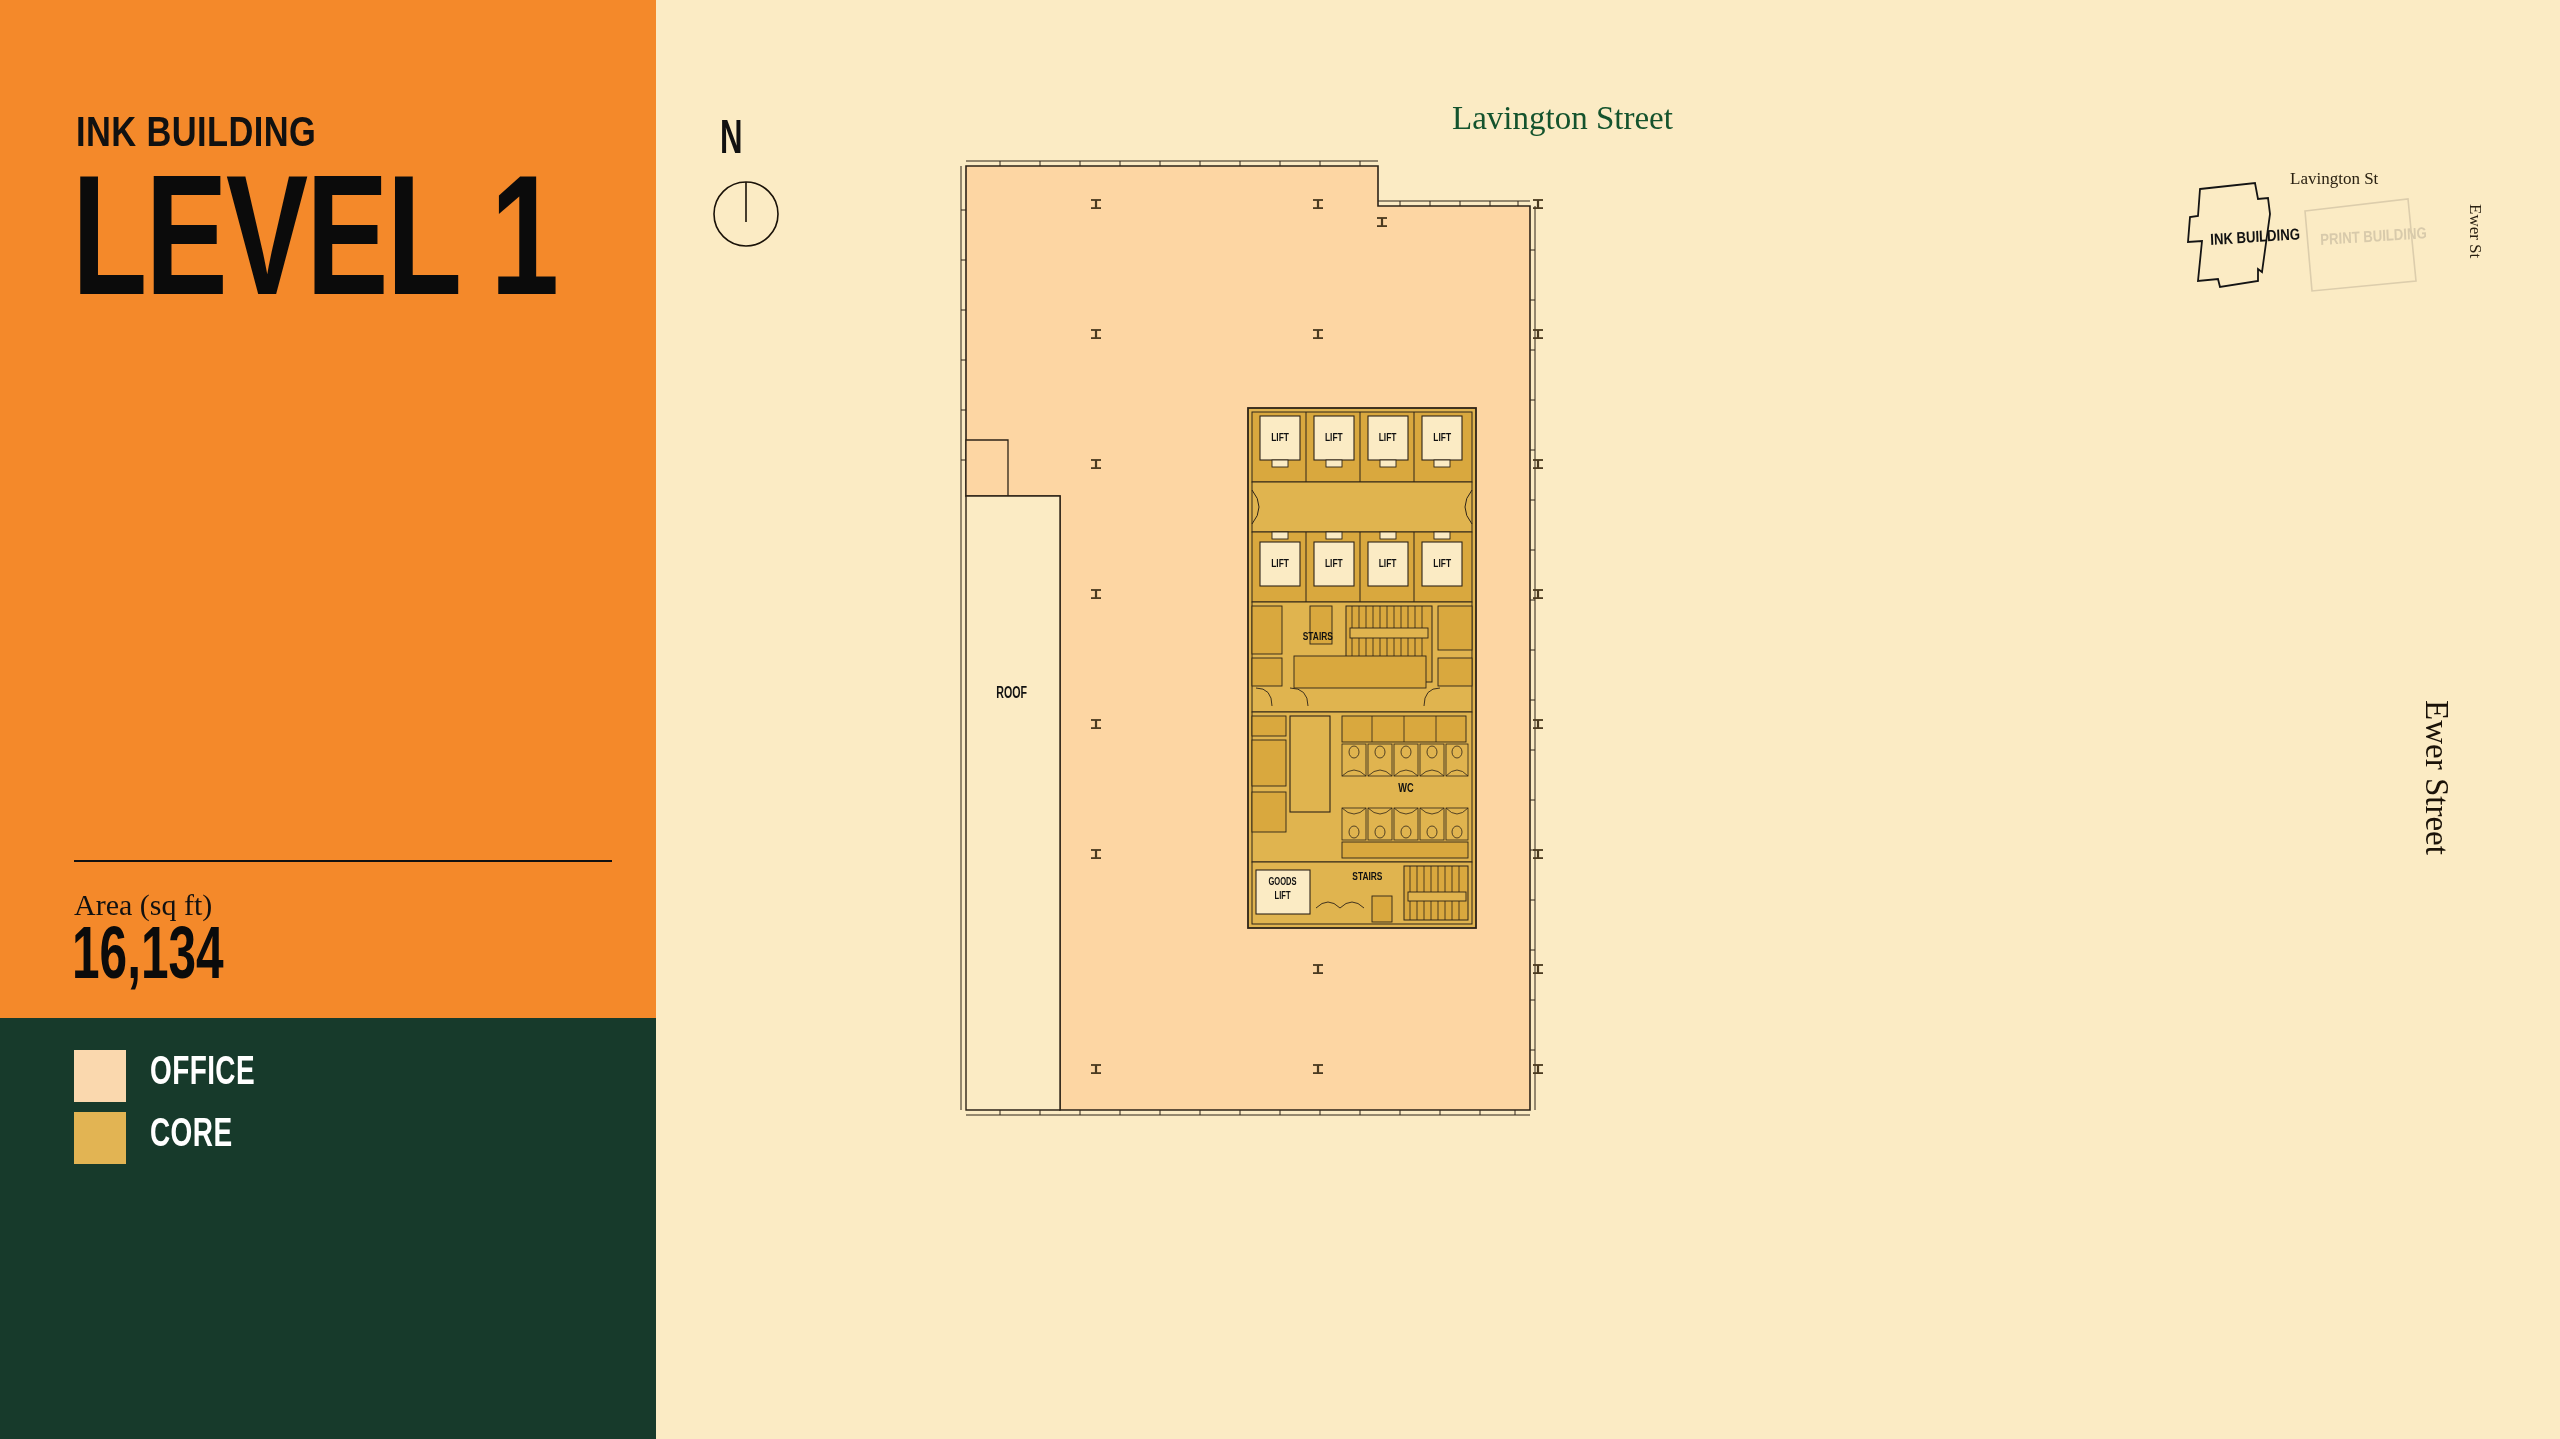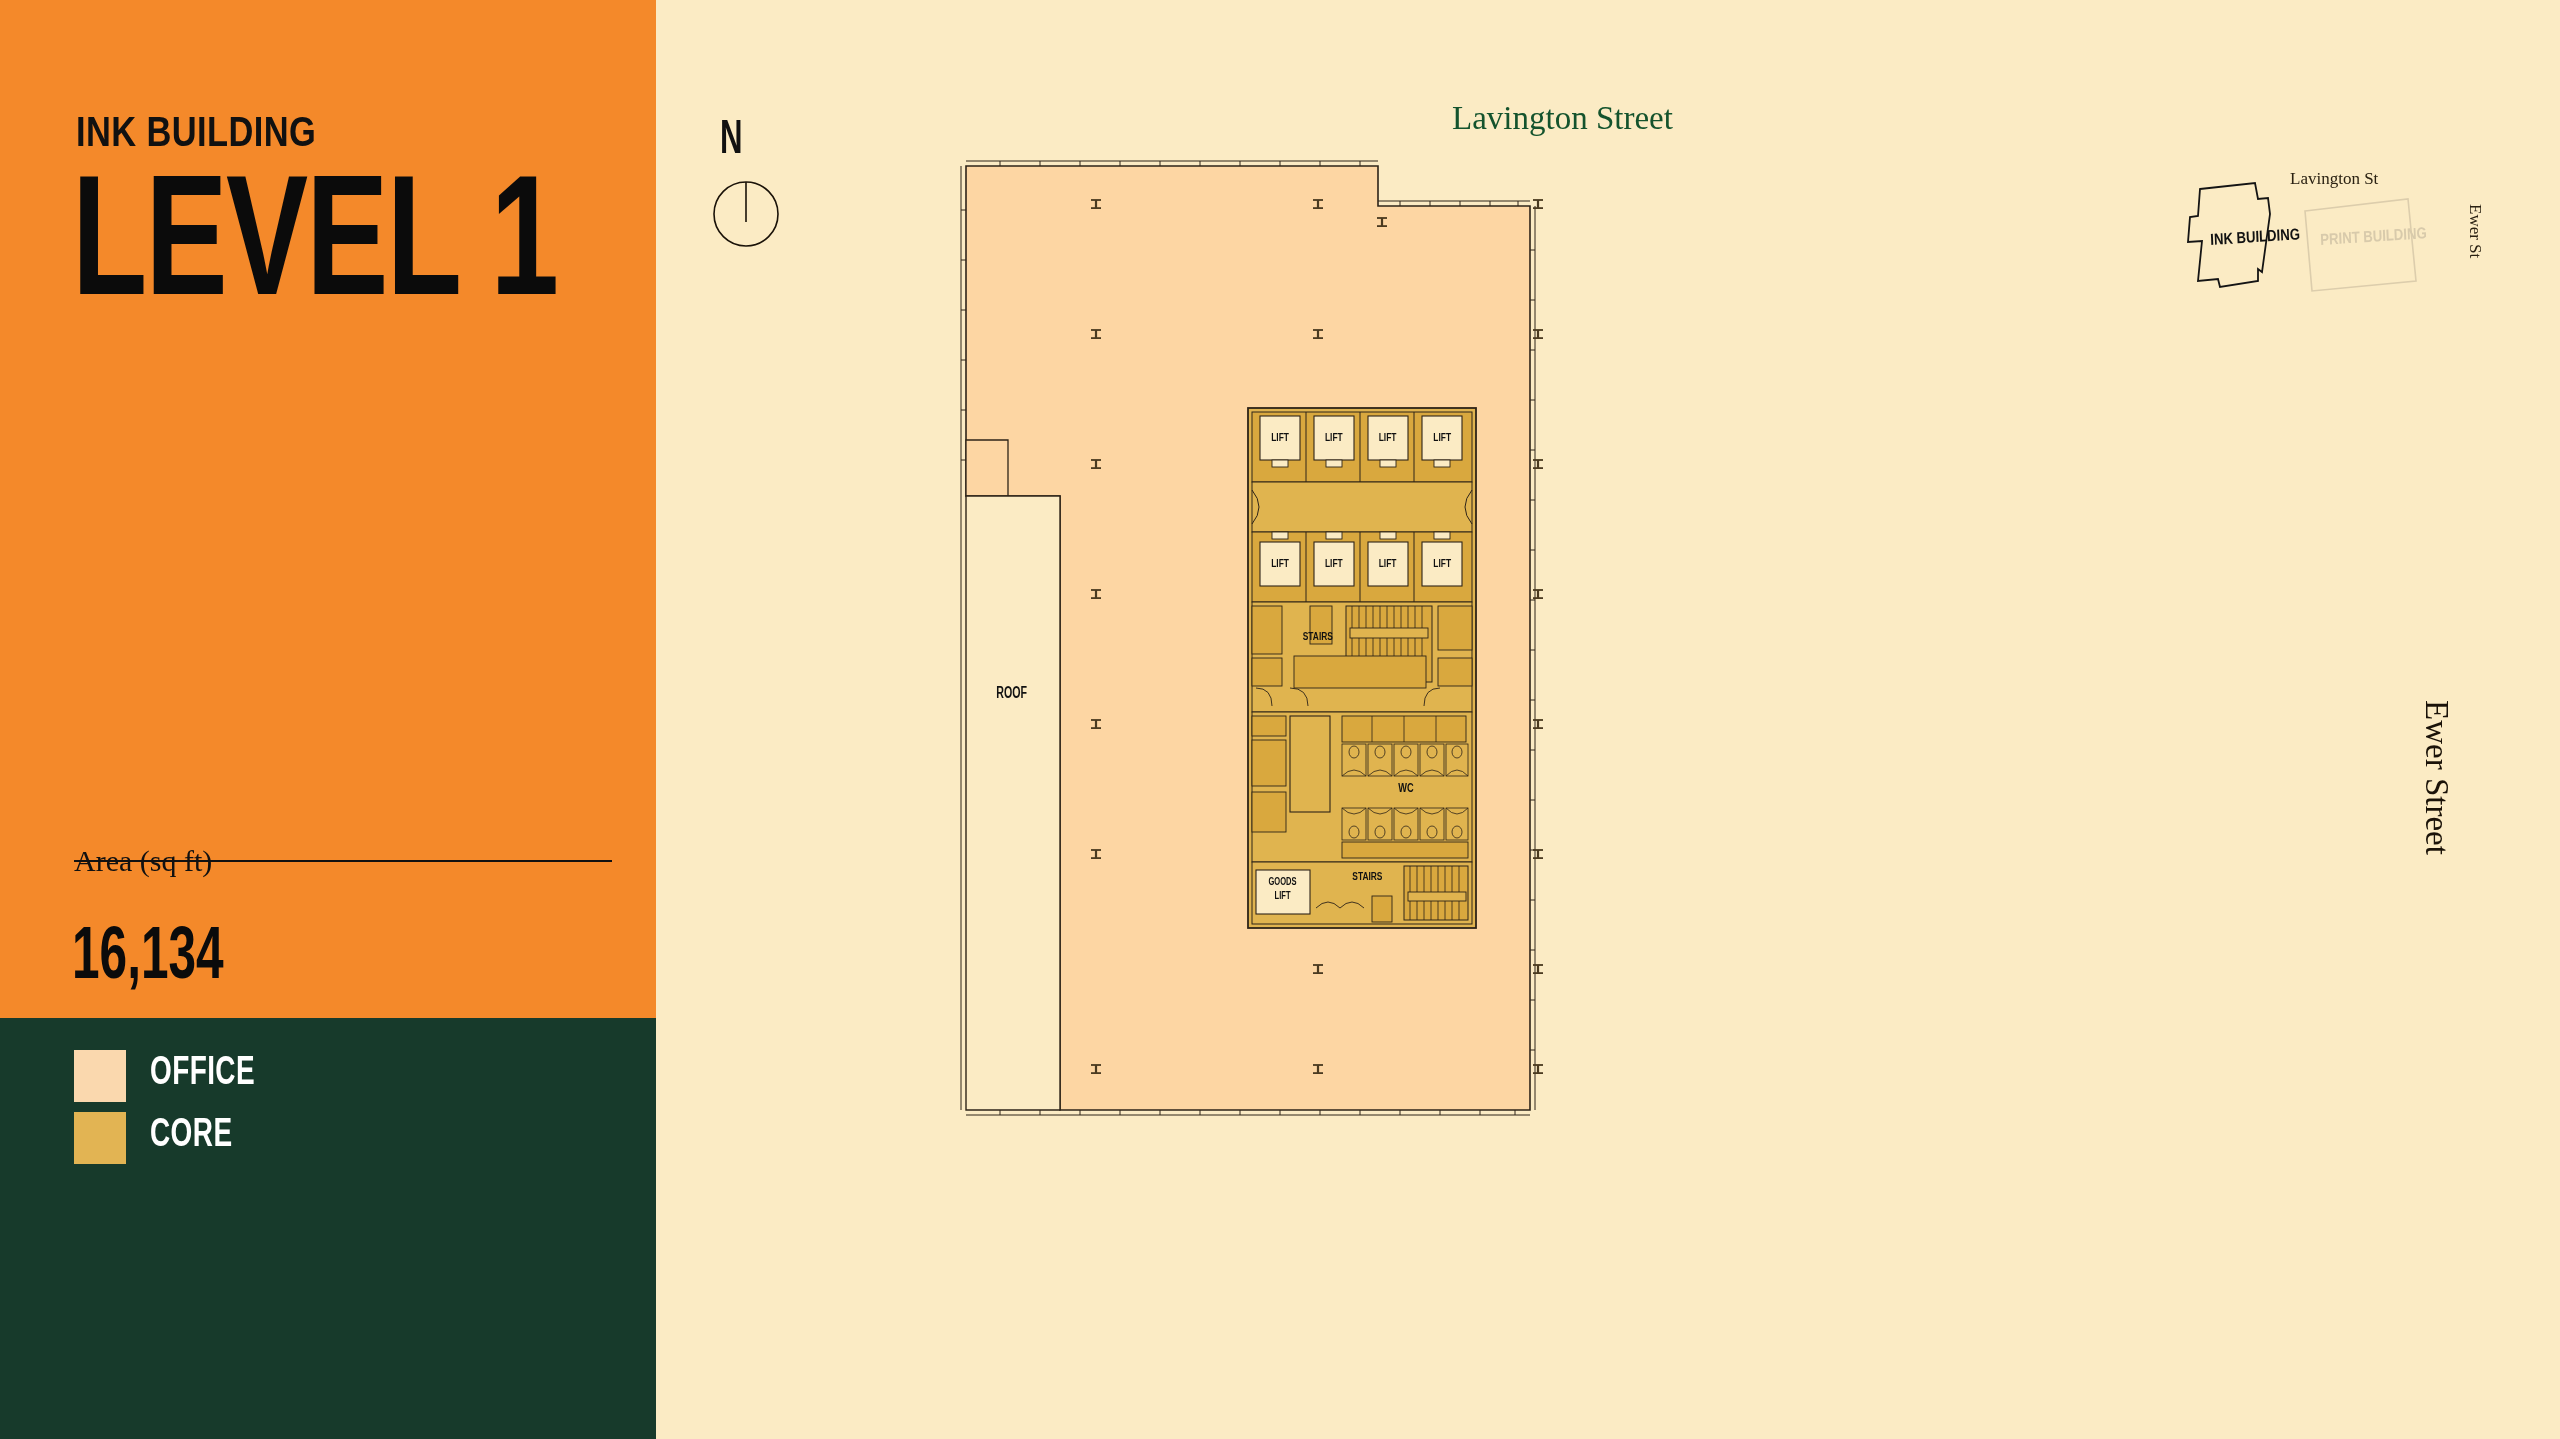--- a/index.html
+++ b/index.html
@@ -70,21 +70,21 @@
   #area-divider {
     position: absolute;
     left: 74px; top: 860px;
     width: 538px;
     height: 2px;
     background: #111111;
   }
 
   #area-label {
     position: absolute;
-    left: 74px; top: 844px;
+    left: 74px; top: 888px;
     font-family: "Liberation Serif", serif;
     font-size: 30px;
     color: #111111;
     white-space: nowrap;
   }
 
   #area-value {
     position: absolute;
     left: 72px; top: 916px;
     font-family: "Liberation Sans", sans-serif;

